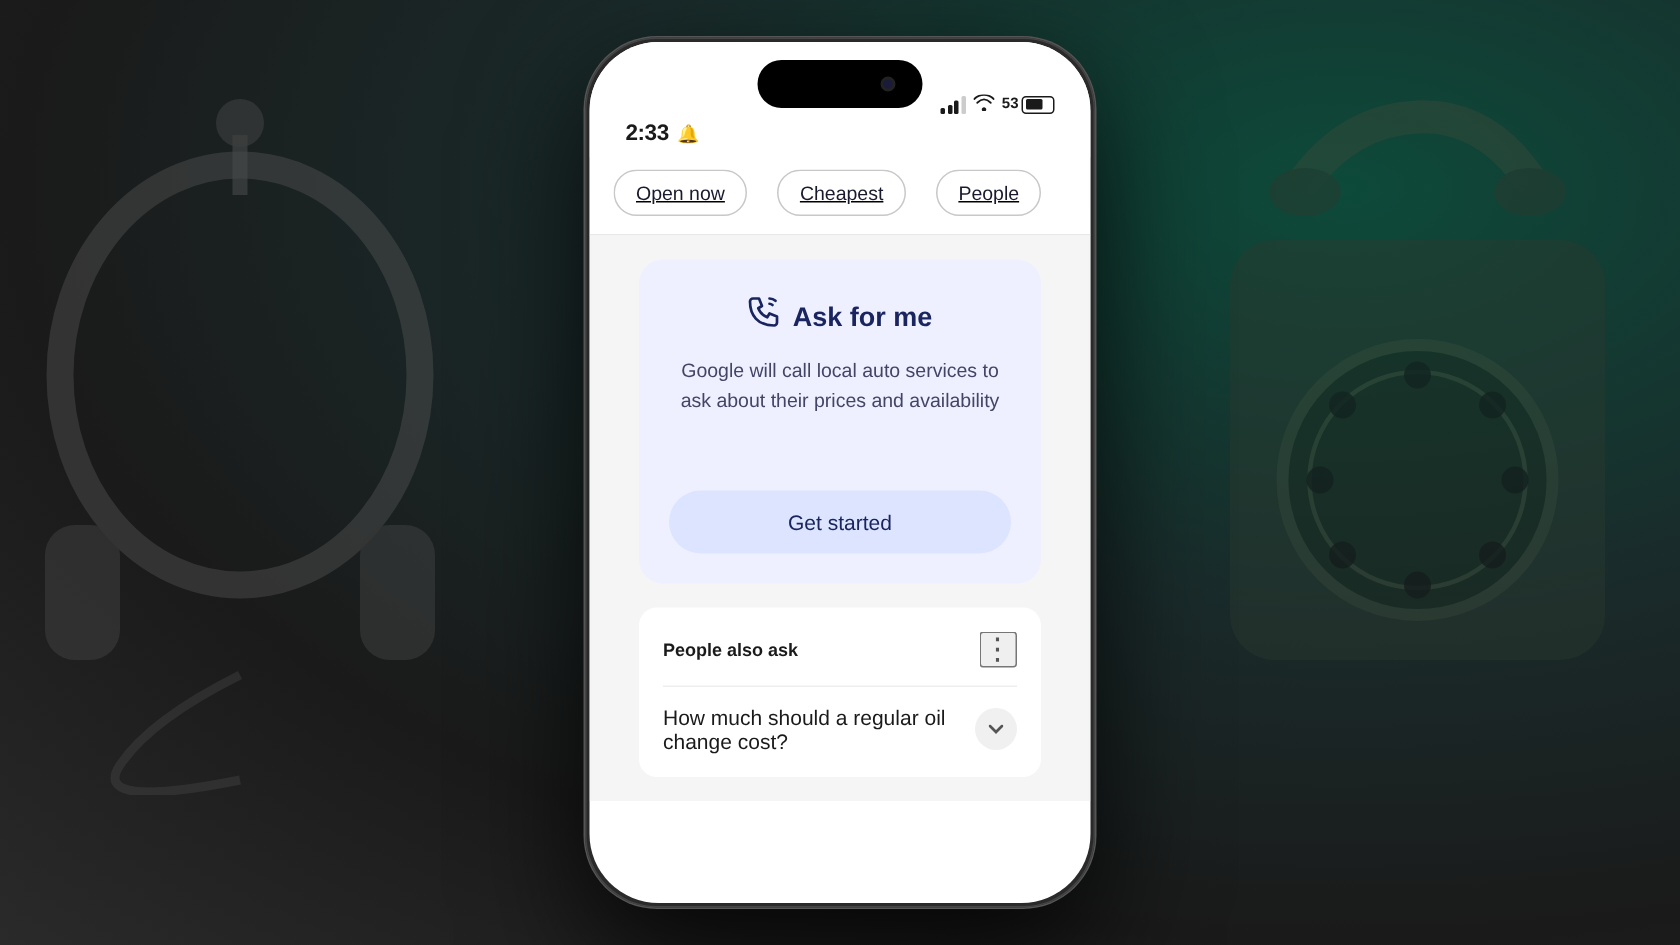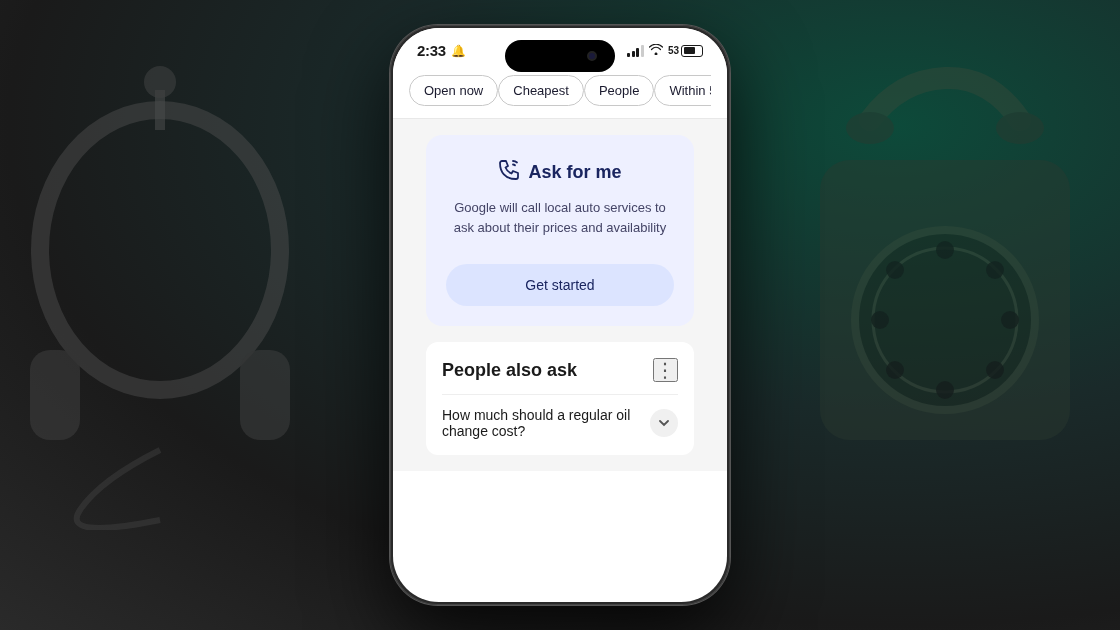--- a/index.html
+++ b/index.html
@@ -156,22 +156,23 @@
 
     
     .filter-chips-area {
       background: #ffffff;
       padding: 8px 16px 12px;
       border-bottom: 1px solid #e8e8e8;
     }
 
     .filter-chips {
       display: flex;
-      gap: 0;
+      gap: 20px;
       overflow: hidden;
+      text-decoration: underline;
     }
 
     .filter-chip {
       border: 1px solid #c8c8c8;
       border-radius: 20px;
       padding: 7px 14px;
       font-size: 13px;
       color: #1a1a2e;
       background: #ffffff;
       white-space: nowrap;
@@ -210,21 +211,21 @@
     .ask-title {
       font-size: 18px;
       font-weight: 600;
       color: #1a2560;
     }
 
     .ask-description {
       font-size: 13px;
       color: #444466;
       line-height: 1.5;
-      margin-bottom: 0;
+      margin-bottom: 24px;
     }
 
     .get-started-btn {
       background: #dce4ff;
       border: none;
       border-radius: 24px;
       padding: 13px 0;
       width: 100%;
       font-size: 14px;
       color: #1a2560;
@@ -241,21 +242,21 @@
     }
 
     .section-header {
       display: flex;
       justify-content: space-between;
       align-items: center;
       margin-bottom: 12px;
     }
 
     .section-title {
-      font-size: 18px;
+      font-size: 12px;
       font-weight: 600;
       color: #1a1a1a;
     }
 
     .more-dots {
       font-size: 20px;
       color: #555;
       letter-spacing: 1px;
       line-height: 1;
     }
@@ -354,21 +355,21 @@
 
   <div class="phone-container">
     <div class="phone-frame">
       <div class="phone-inner">
 
         <div class="dynamic-island">
           <div class="dynamic-island-camera"></div>
         </div>
 
         <div class="status-bar">
-          <div style="display:flex; align-items:center; gap:3px;">
+          <div style="display:flex; align-items:center; gap:3px;margin-top:38px;">
             <span class="status-time">2:33</span>
             <span class="status-bell">🔔</span>
           </div>
           <div style="width:120px;"></div>
           <div class="status-icons">
 
             <div class="signal-bars">
               <div class="signal-bar" style="height:4px;"></div>
               <div class="signal-bar" style="height:6px;"></div>
               <div class="signal-bar" style="height:9px;"></div>

